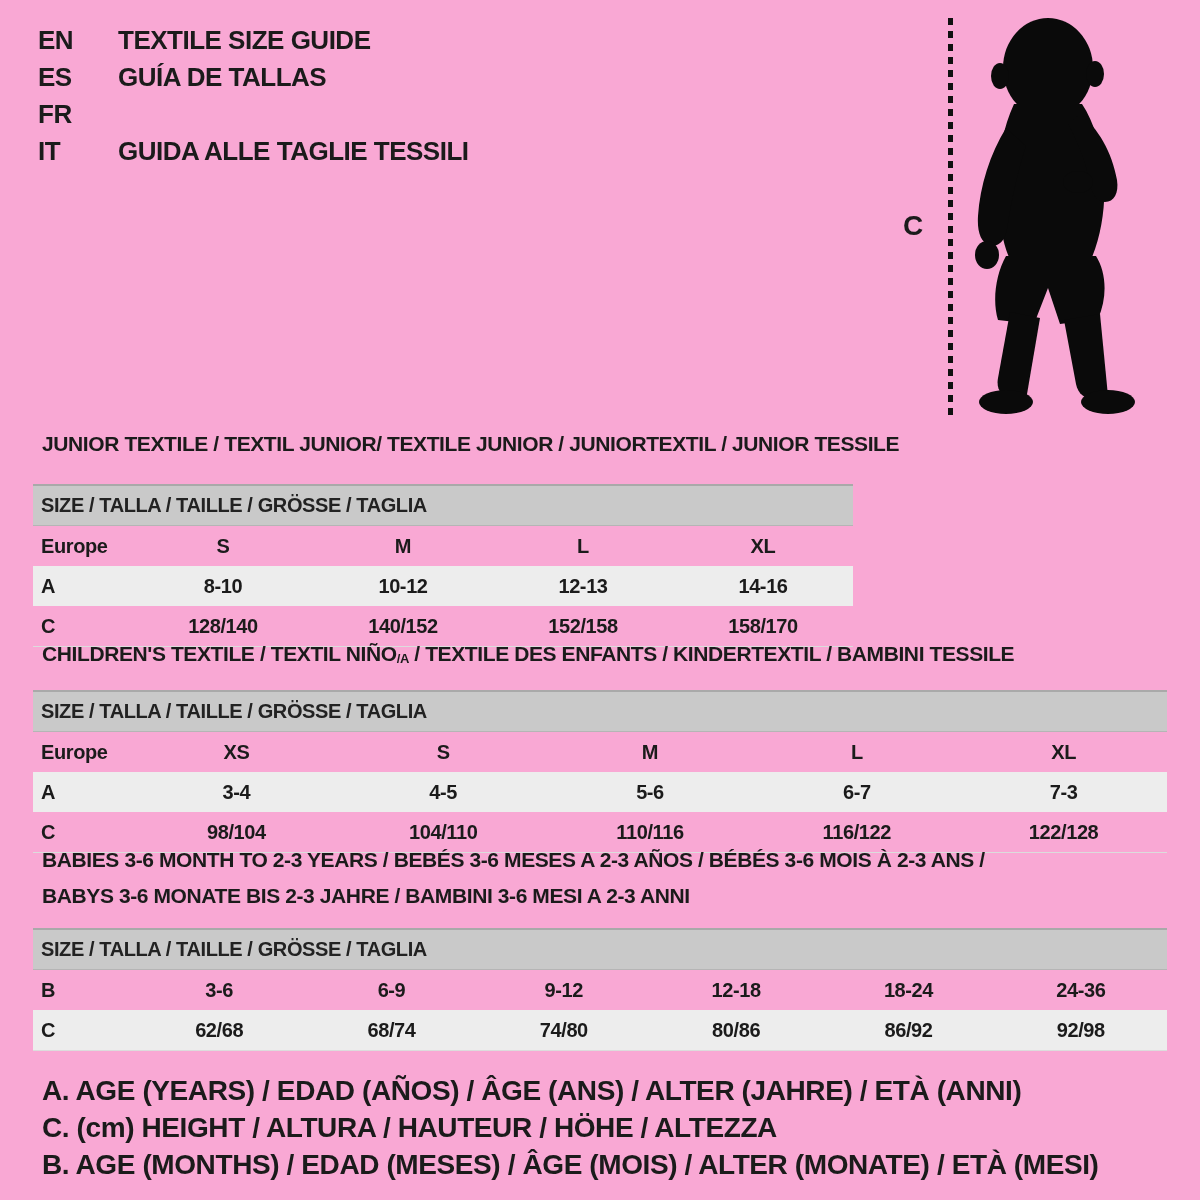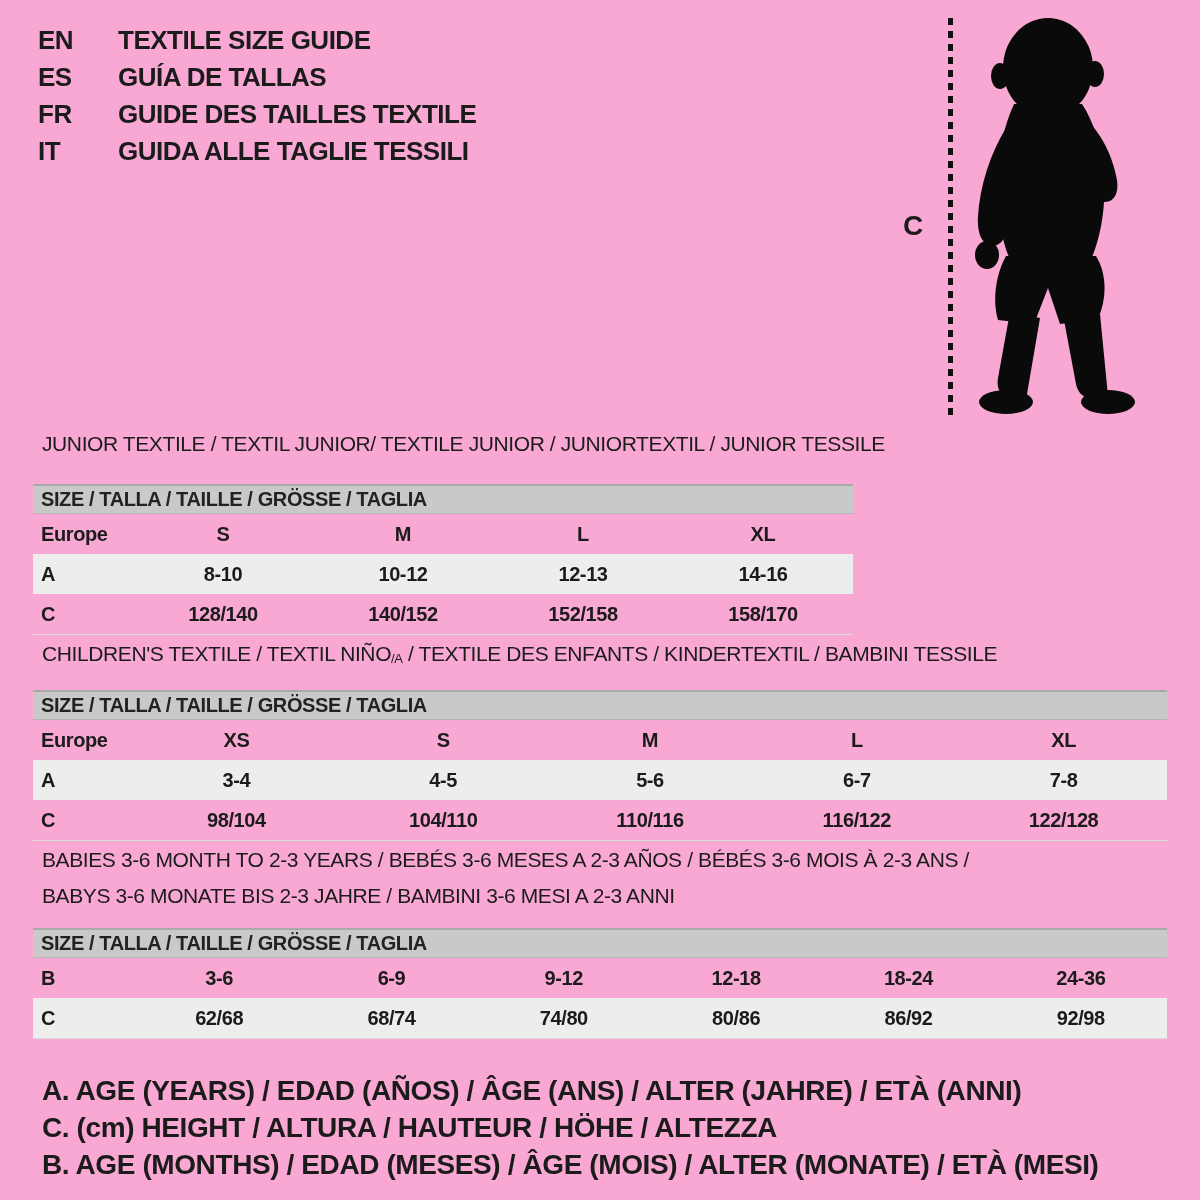--- a/index.html
+++ b/index.html
@@ -17,35 +17,35 @@
               font-size:26px; font-weight:700; letter-spacing:-0.5px; white-space:nowrap; }
   .lang-code { width:80px; }
 
   
   .height-line { position:absolute; left:948px; top:18px; width:5px; height:398px;
                  background:repeating-linear-gradient(to bottom,#101010 0 7px,transparent 7px 13px); }
   .height-label { position:absolute; left:903px; top:210px; font-size:28px; font-weight:700; }
   .baby { position:absolute; left:962px; top:12px; width:180px; height:404px; }
 
   
-  .sec-title { position:absolute; left:42px; font-size:21px; font-weight:400;
+  .sec-title { position:absolute; left:42px; font-size:21px; font-weight:700;
                letter-spacing:-0.4px; white-space:nowrap; }
   #junior-title   { top:432px; }
   #children-title { top:642px; }
   #babies-title-1 { top:848px; }
   #babies-title-2 { top:884px; }
   .sub { font-size:0.62em; vertical-align:-0.18em; }
 
   
   .size-table { position:absolute; left:33px; border-bottom:1px solid #dcdcdc; }
   #junior-table   { top:484px; width:820px; }
   #children-table { top:690px; width:1134px; }
   #babies-table   { top:928px; width:1134px; }
 
-  .size-bar { height:30px; background:#c9c9c9;
+  .size-bar { height:42px; background:#c9c9c9;
               border-top:2px solid #a9a9a9; border-bottom:1px solid #b5b5b5;
               display:flex; align-items:center; padding-left:8px;
               font-size:20px; font-weight:700; letter-spacing:-0.4px; color:#222222; }
   .trow { display:flex; align-items:center; height:40px;
           font-size:20px; font-weight:700; letter-spacing:-0.4px; }
   .trow.stripe { background:#ededed; }
   .tlabel { width:100px; padding-left:8px; }
   .tcell  { flex:1; text-align:center; }
 
   
@@ -62,21 +62,20 @@
     <div class="lang-row">
       <span class="lang-code">EN</span>
       <span class="lang-label">TEXTILE SIZE GUIDE</span>
     </div>
     <div class="lang-row">
       <span class="lang-code">ES</span>
       <span class="lang-label">GUÍA DE TALLAS</span>
     </div>
     <div class="lang-row">
       <span class="lang-code">FR</span>
-      <span class="lang-label">GUIDE DES TAILLES TEXTILE</span>
     </div>
     <div class="lang-row">
       <span class="lang-code">IT</span>
       <span class="lang-label">GUIDA ALLE TAGLIE TESSILI</span>
     </div>
   </div>
 
   <div class="height-line"></div>
   <div class="height-label">C</div>
   <svg class="baby" viewBox="0 0 180 404" aria-hidden="true">
@@ -133,21 +132,21 @@
       <div class="tcell">M</div>
       <div class="tcell">L</div>
       <div class="tcell">XL</div>
     </div>
     <div class="trow stripe">
       <div class="tlabel">A</div>
       <div class="tcell">3-4</div>
       <div class="tcell">4-5</div>
       <div class="tcell">5-6</div>
       <div class="tcell">6-7</div>
-      <div class="tcell">7-8</div>
+      <div class="tcell">7-3</div>
     </div>
     <div class="trow">
       <div class="tlabel">C</div>
       <div class="tcell">98/104</div>
       <div class="tcell">104/110</div>
       <div class="tcell">110/116</div>
       <div class="tcell">116/122</div>
       <div class="tcell">122/128</div>
     </div>
   </div>

